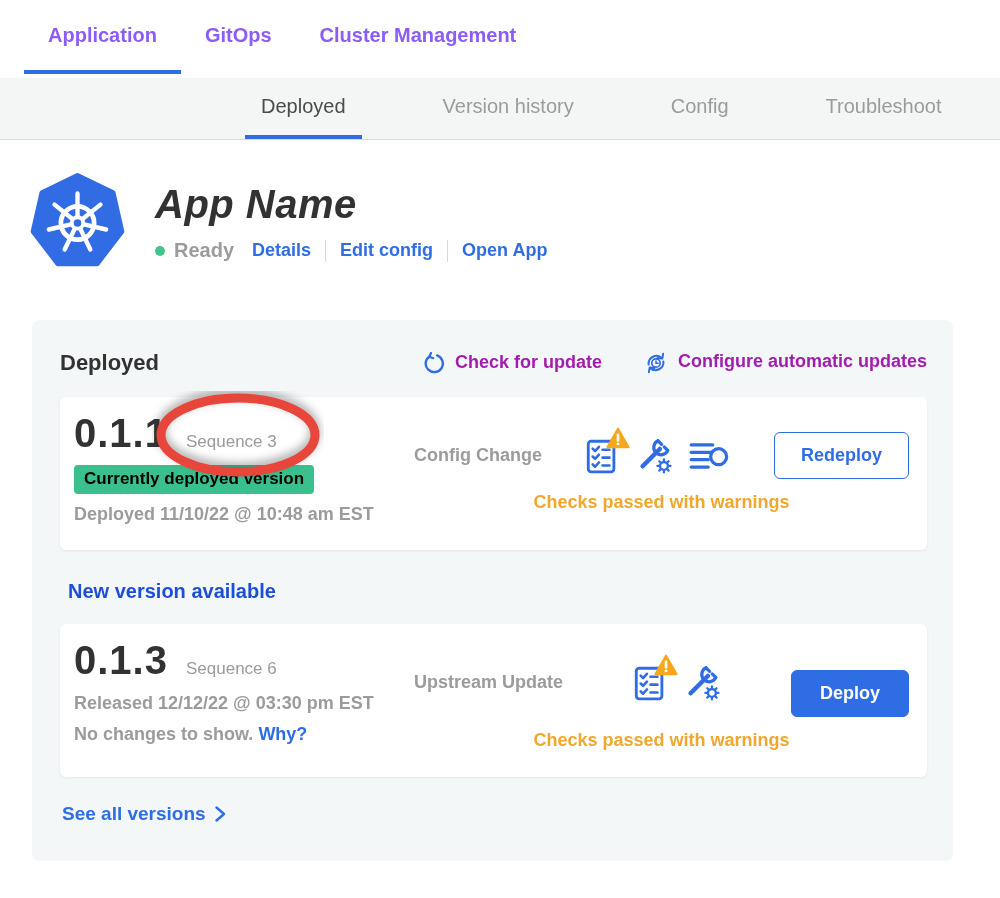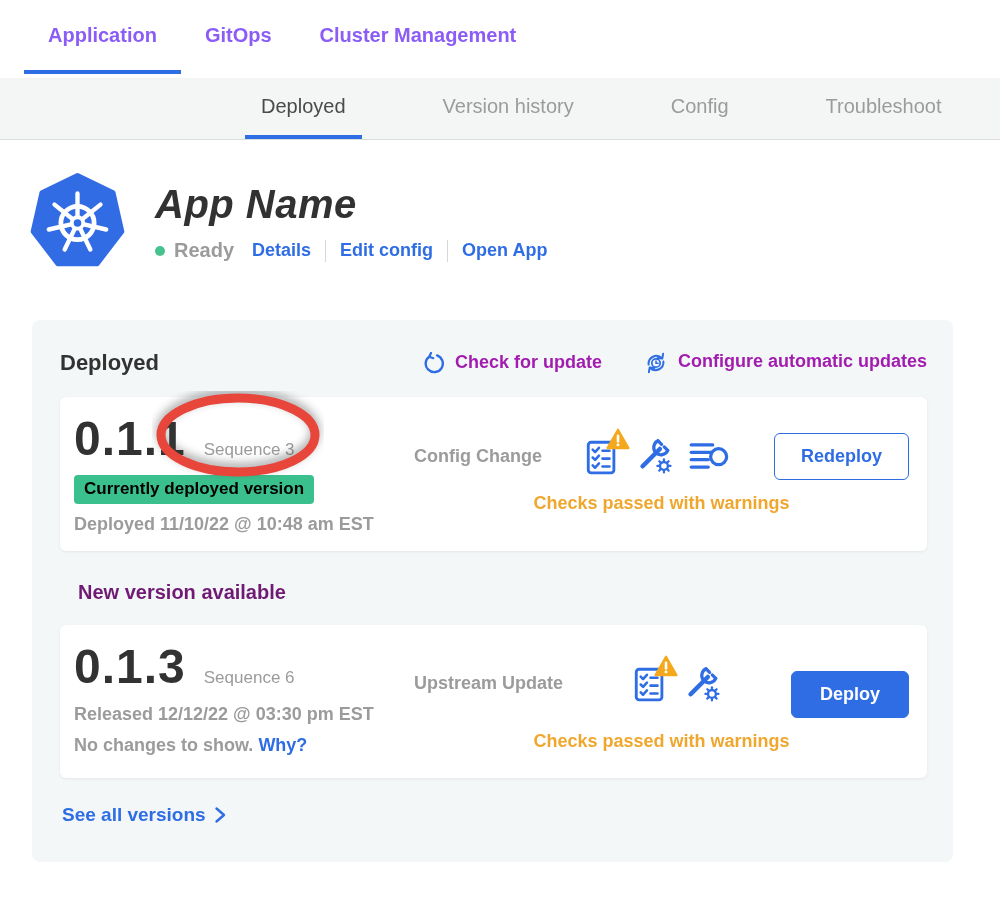--- a/index.html
+++ b/index.html
@@ -36,41 +36,41 @@
   .panel-title { font-size:22px; font-weight:bold; }
   .panel-actions { display:flex; align-items:center; gap:42px; }
   .panel-action { display:flex; gap:10px; color:#a21caf;
     font-size:18px; font-weight:bold; cursor:pointer; }
 
   .version-card { position:relative; background:#fff; border-radius:6px;
     box-shadow:0 1px 3px rgba(0,0,0,0.07); margin-top:21px; padding:14px 16px 16px 14px;
     display:flex; min-height:153px; }
   .vc-left { flex:0 0 340px; }
   .vline { display:flex; align-items:baseline; }
-  .vnum { font-size:48px; font-weight:bold; letter-spacing:1px; }
+  .vnum { font-size:40px; font-weight:bold; letter-spacing:1px; }
   .vseq { font-size:17px; color:#9b9b9b; margin-left:18px; }
   .deployed-badge { display:inline-block; margin-top:9px; background:#3ac08d; color:#000000;
     font-weight:bold; font-size:17px; padding:4px 10px 5px; border-radius:4px; }
   .muted-line { margin-top:10px; font-size:18px; font-weight:bold; color:#9b9b9b; }
   .why-link { color:#2f6de4; font-weight:bold; cursor:pointer; }
 
   .vc-right { flex:1; display:flex; flex-direction:column; justify-content:center; padding-right:2px; }
   .vc-row { display:flex; align-items:center; justify-content:space-between; }
   .vtype { font-size:18px; font-weight:bold; color:#9b9b9b; }
   .icon-group { display:flex; align-items:center; gap:16px; }
   .icon-btn { position:relative; display:inline-flex; cursor:pointer; }
   .warn-badge { position:absolute; top:-10px; right:-11px; }
   .checks-warn { margin-top:13px; text-align:center; font-size:18px; font-weight:bold; color:#efa72e; }
 
   .btn { font-family:inherit; font-size:18px; font-weight:bold; border-radius:6px;
     padding:12px 26px; cursor:pointer; }
   .btn-outline { background:#fff; color:#2f6de4; border:1px solid #2f6de4; }
   .btn-solid { background:#2f6de4; color:#fff; border:1px solid #2f6de4; padding:12px 28px;margin-top:22px; }
 
-  .new-version-heading { margin:30px 0 2px 18px; font-size:20px; font-weight:bold; color:#701a75; }
+  .new-version-heading { margin:30px 0 2px 8px; font-size:20px; font-weight:bold; color:#1d4ed8; }
 
   .see-all { display:flex; align-items:center; gap:8px; margin:26px 0 0 2px;
     color:#2f6de4; font-size:19px; font-weight:bold; cursor:pointer; }
 
   .annotation-ellipse { position:absolute; left:92px; top:-6px; pointer-events:none; }
 </style>
 </head>
 <body>
 
 <nav class="primary-nav">

